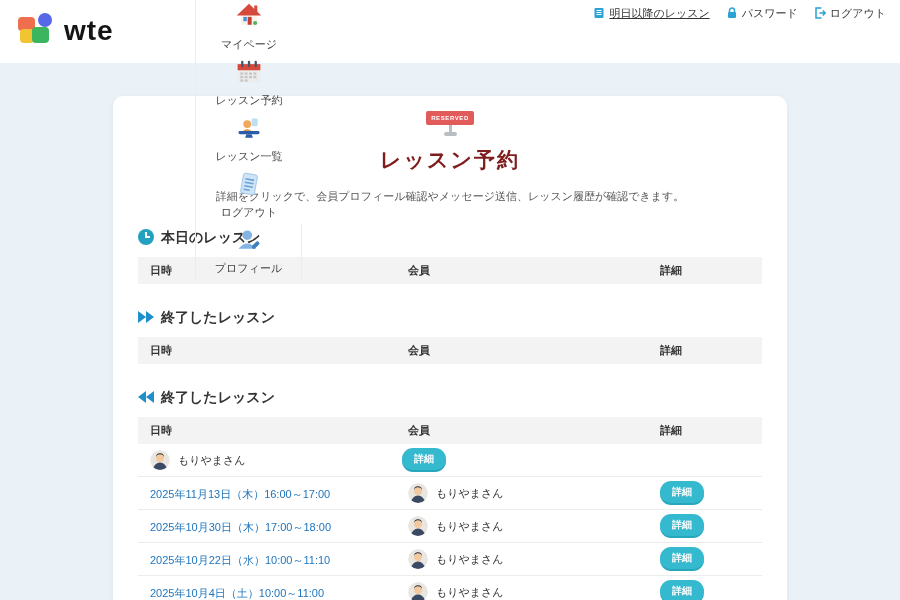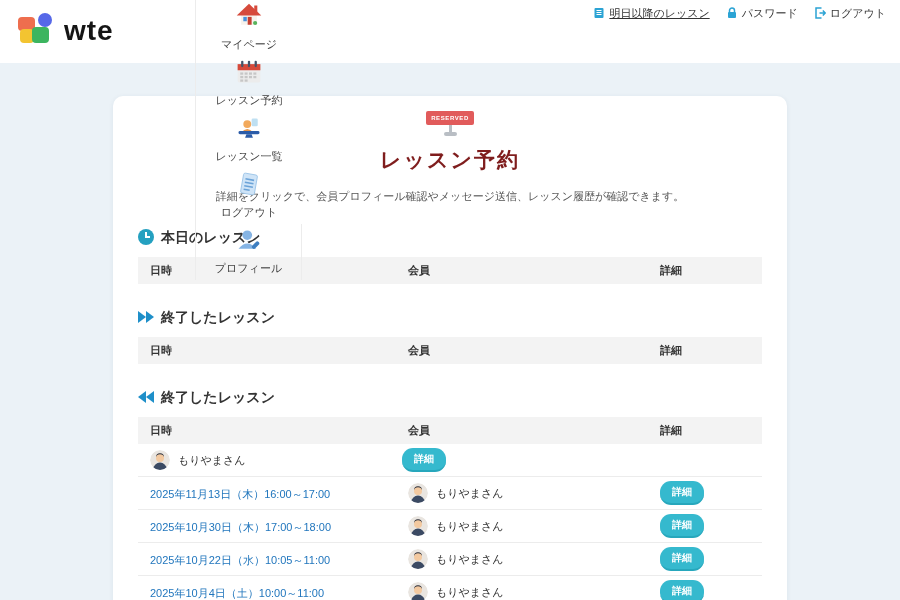--- a/index.html
+++ b/index.html
@@ -284,21 +284,21 @@
       </span>
       <span>もりやまさん</span>
     </span>
     <span class="col-d">
       <button class="detail-btn">詳細</button>
     </span>
   </div>
 
   <div class="trow">
     <span class="col-dt">
-      <a class="date-link">2025年10月22日（水）10:05～11:00</a>
+      <a class="date-link">2025年10月22日（水）10:00～11:10</a>
     </span>
     <span class="col-m member">
       <span class="avatar">
         <svg width="20" height="20" viewBox="0 0 20 20">
           <circle cx="10" cy="10" r="10" fill="#e9e5e0"></circle>
           <path d="M2.5 20 q2 -7.5 7.5 -7.5 t7.5 7.5 z" fill="#3b4a63"></path>
           <circle cx="10" cy="8" r="4" fill="#f3c9a0"></circle>
           <path d="M6 7.2 a4 4 0 0 1 8 0 q-0.6 -3 -4 -3 t-4 3 z" fill="#2b2b33"></path>
         </svg>
       </span>

